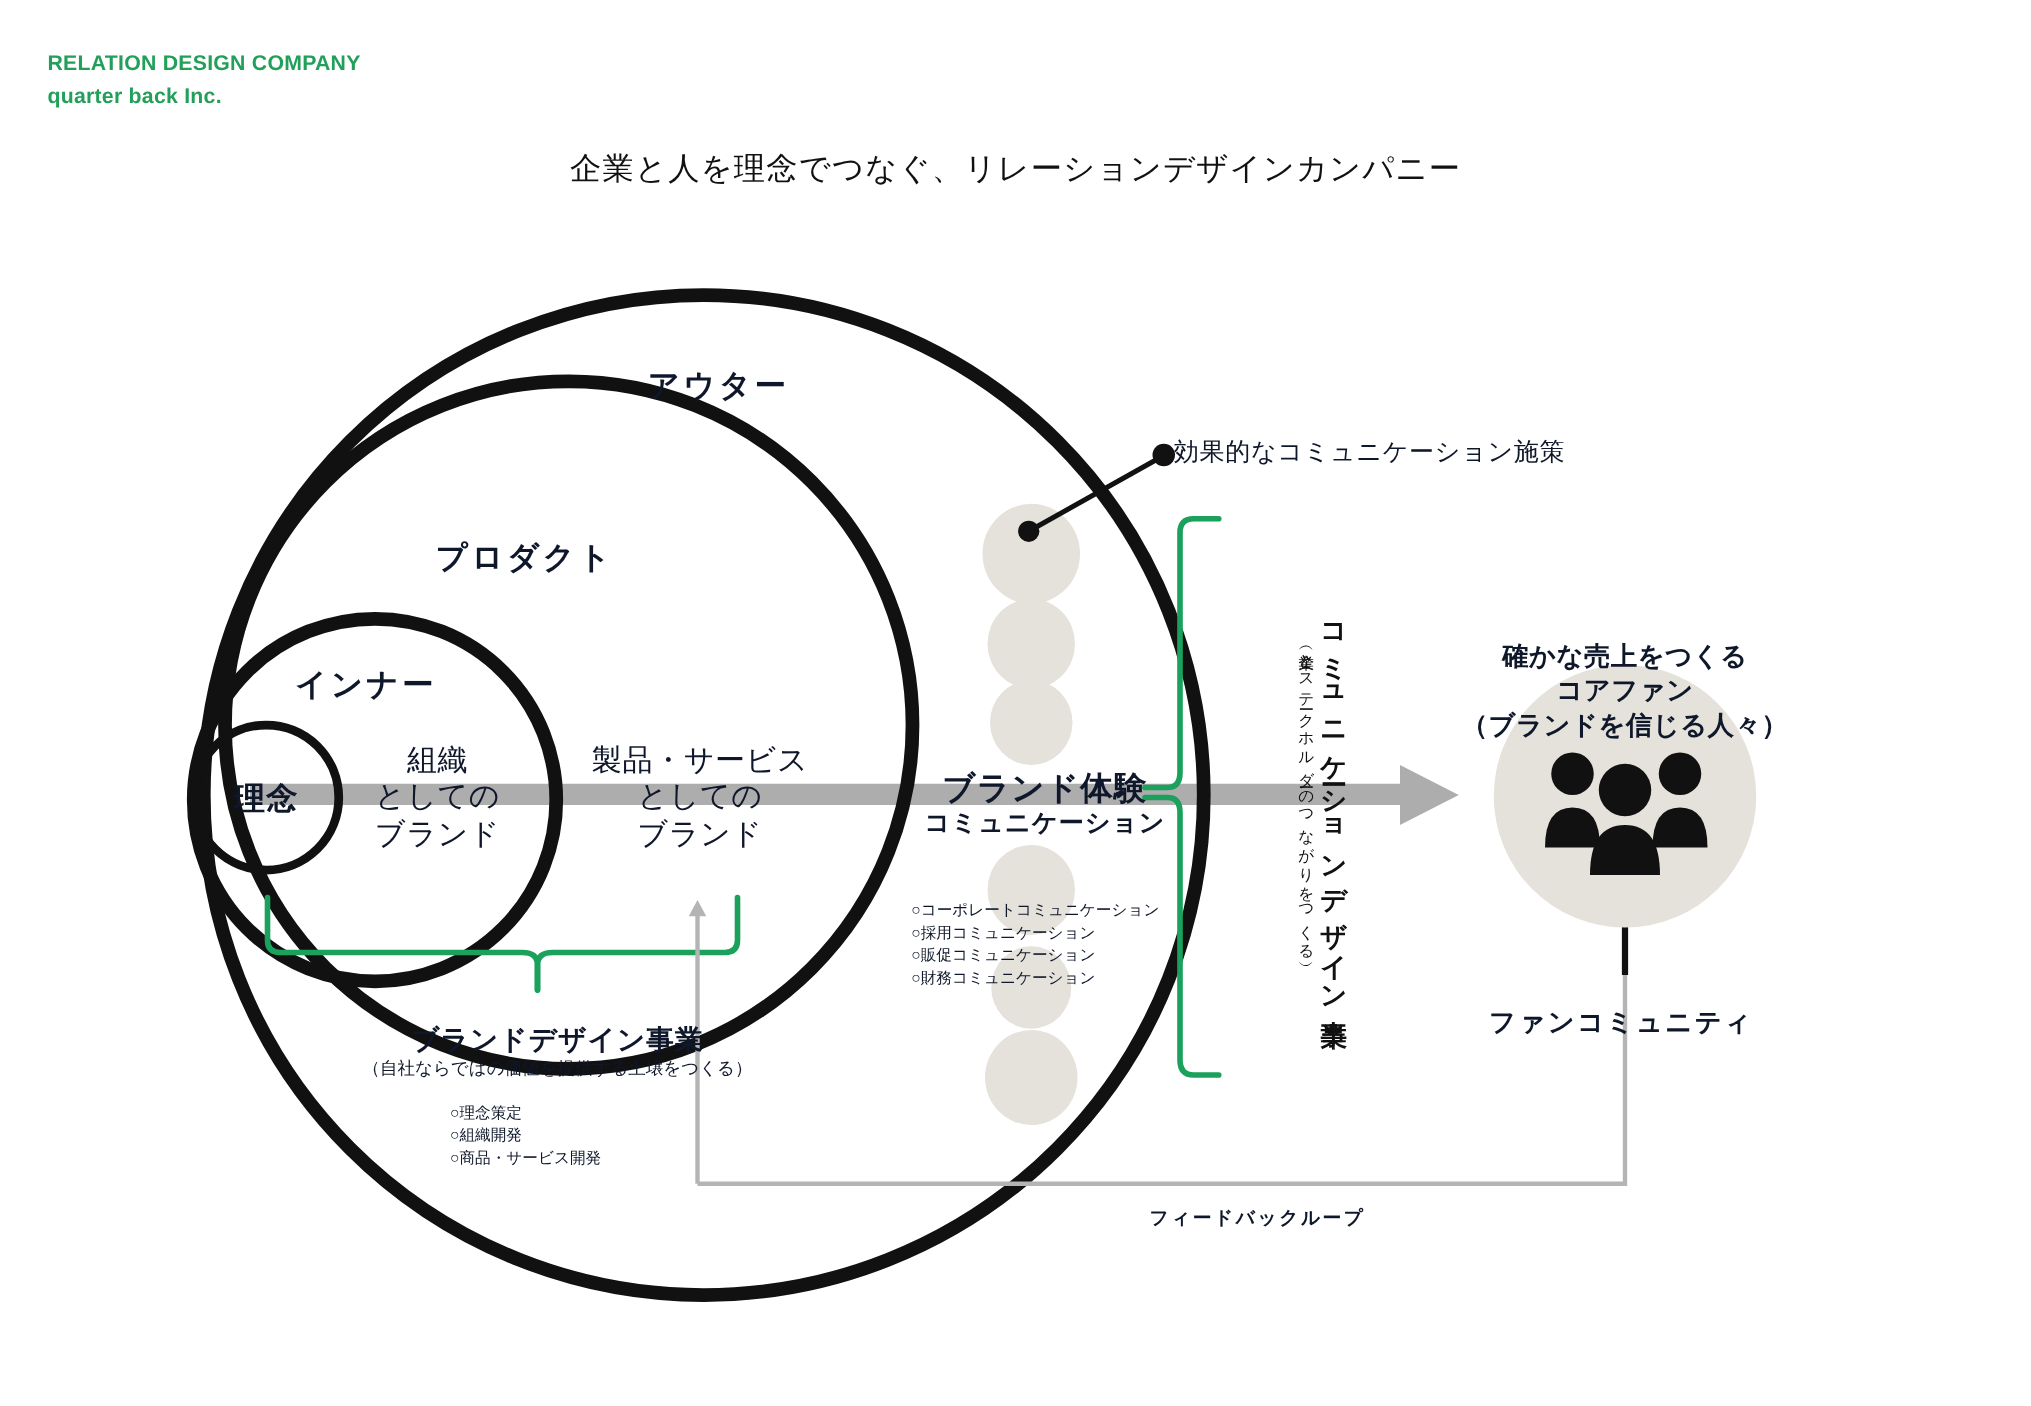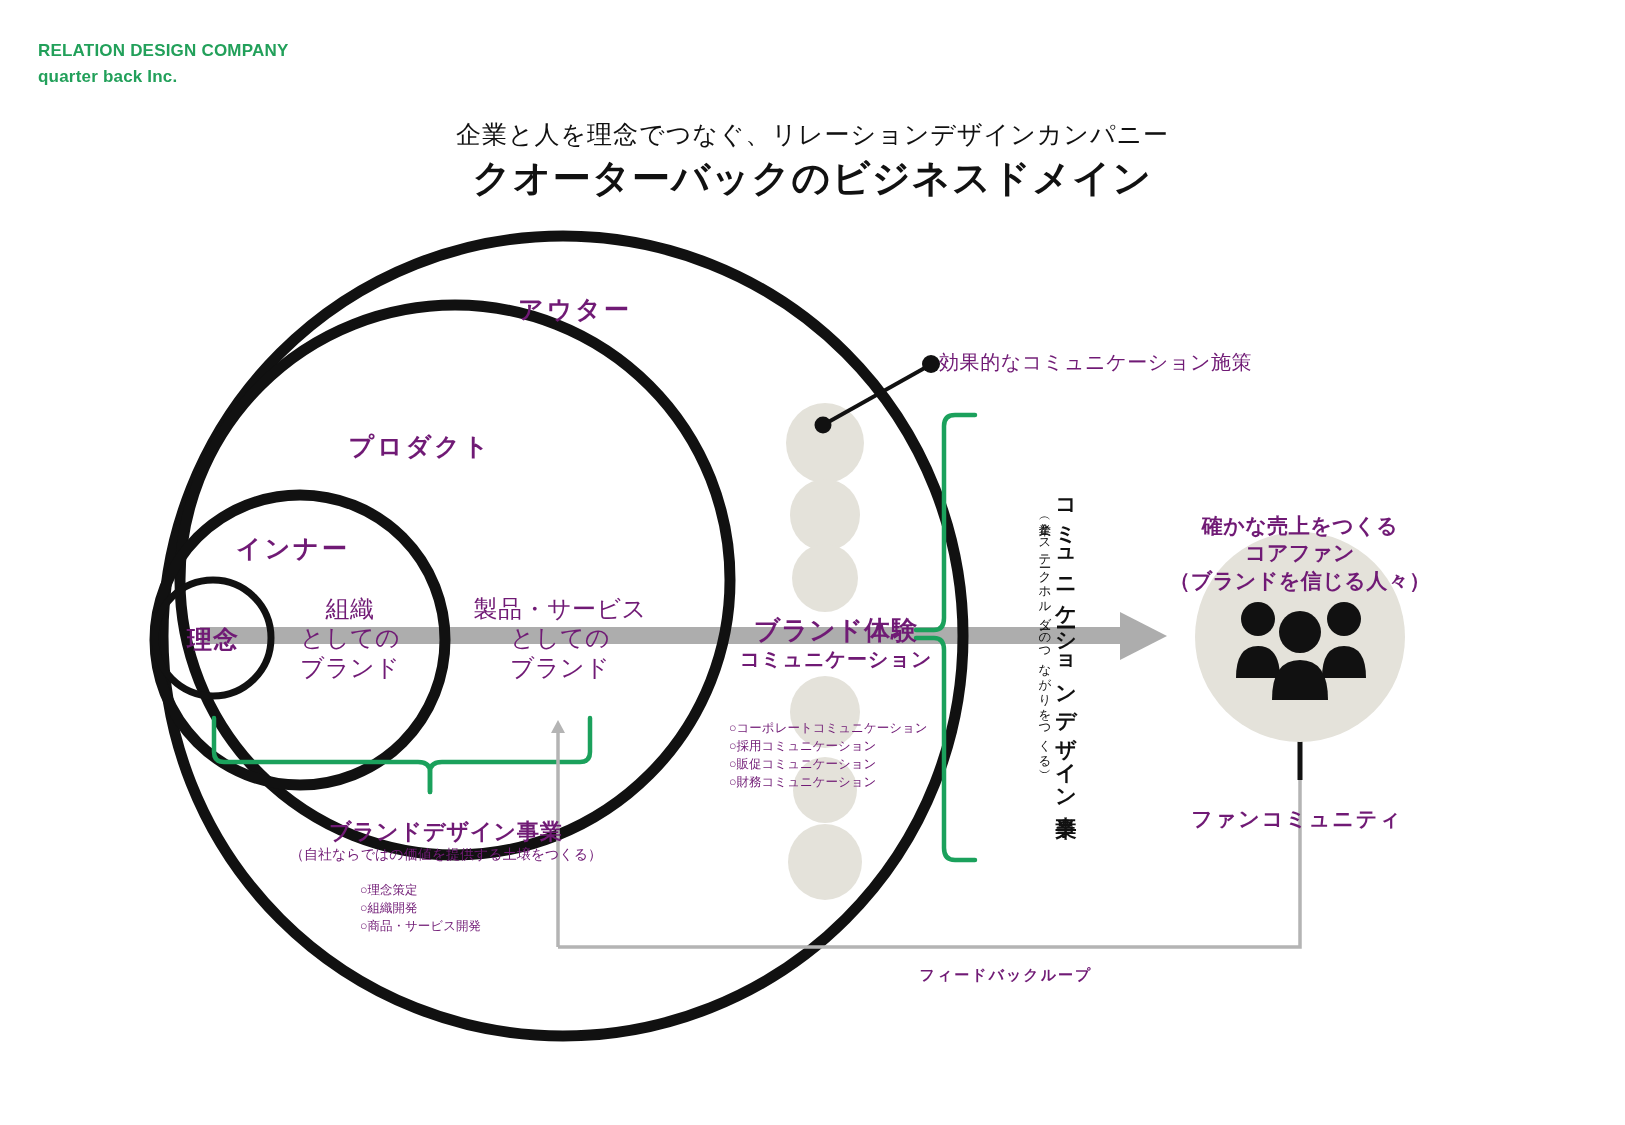--- a/index.html
+++ b/index.html
@@ -58,21 +58,21 @@
 
   svg.layer {
     position: absolute;
     left: 0; top: 0;
     width: 1625px;
     height: 1125px;
   }
 
   .lbl {
     position: absolute;
-    color: #701a75;
+    color: #0f172a;
     line-height: 1.25;
     white-space: nowrap;
   }
   .lbl.center { text-align: center; transform: translateX(-50%); }
 
   .ring-label { font-size: 25px; font-weight: bold; letter-spacing: 3px; }
   .core-label { font-size: 25px; font-weight: bold; letter-spacing: 1px; }
   .node-label { font-size: 24px; font-weight: normal; line-height: 1.22; letter-spacing: 0.5px; }
   .exp-label { font-size: 26px; font-weight: bold; letter-spacing: 1px; line-height: 1.25; }
   .exp-label .sub { font-size: 20px; letter-spacing: 1px; display:block; }
@@ -103,21 +103,20 @@
 
 <div id="stage">
 
   <div class="brandmark">
     <span class="l1">RELATION DESIGN COMPANY</span>
     <span class="l2">quarter back Inc.</span>
   </div>
 
   <div class="title-block">
     <span class="title-sub">企業と人を理念でつなぐ、リレーションデザインカンパニー</span>
-    <span class="title-main">クオーターバックのビジネスドメイン</span>
   </div>
 
   <svg class="layer" viewBox="0 0 1625 1125">
 
     <g>
       <ellipse cx="825" cy="443" rx="39" ry="40" fill="#e4e2da"></ellipse>
       <ellipse cx="825" cy="515" rx="35" ry="36" fill="#e4e2da"></ellipse>
       <ellipse cx="825" cy="578" rx="33" ry="34" fill="#e4e2da"></ellipse>
       <ellipse cx="825" cy="712" rx="35" ry="36" fill="#e4e2da"></ellipse>
       <ellipse cx="825" cy="790" rx="32" ry="33" fill="#e4e2da"></ellipse>

